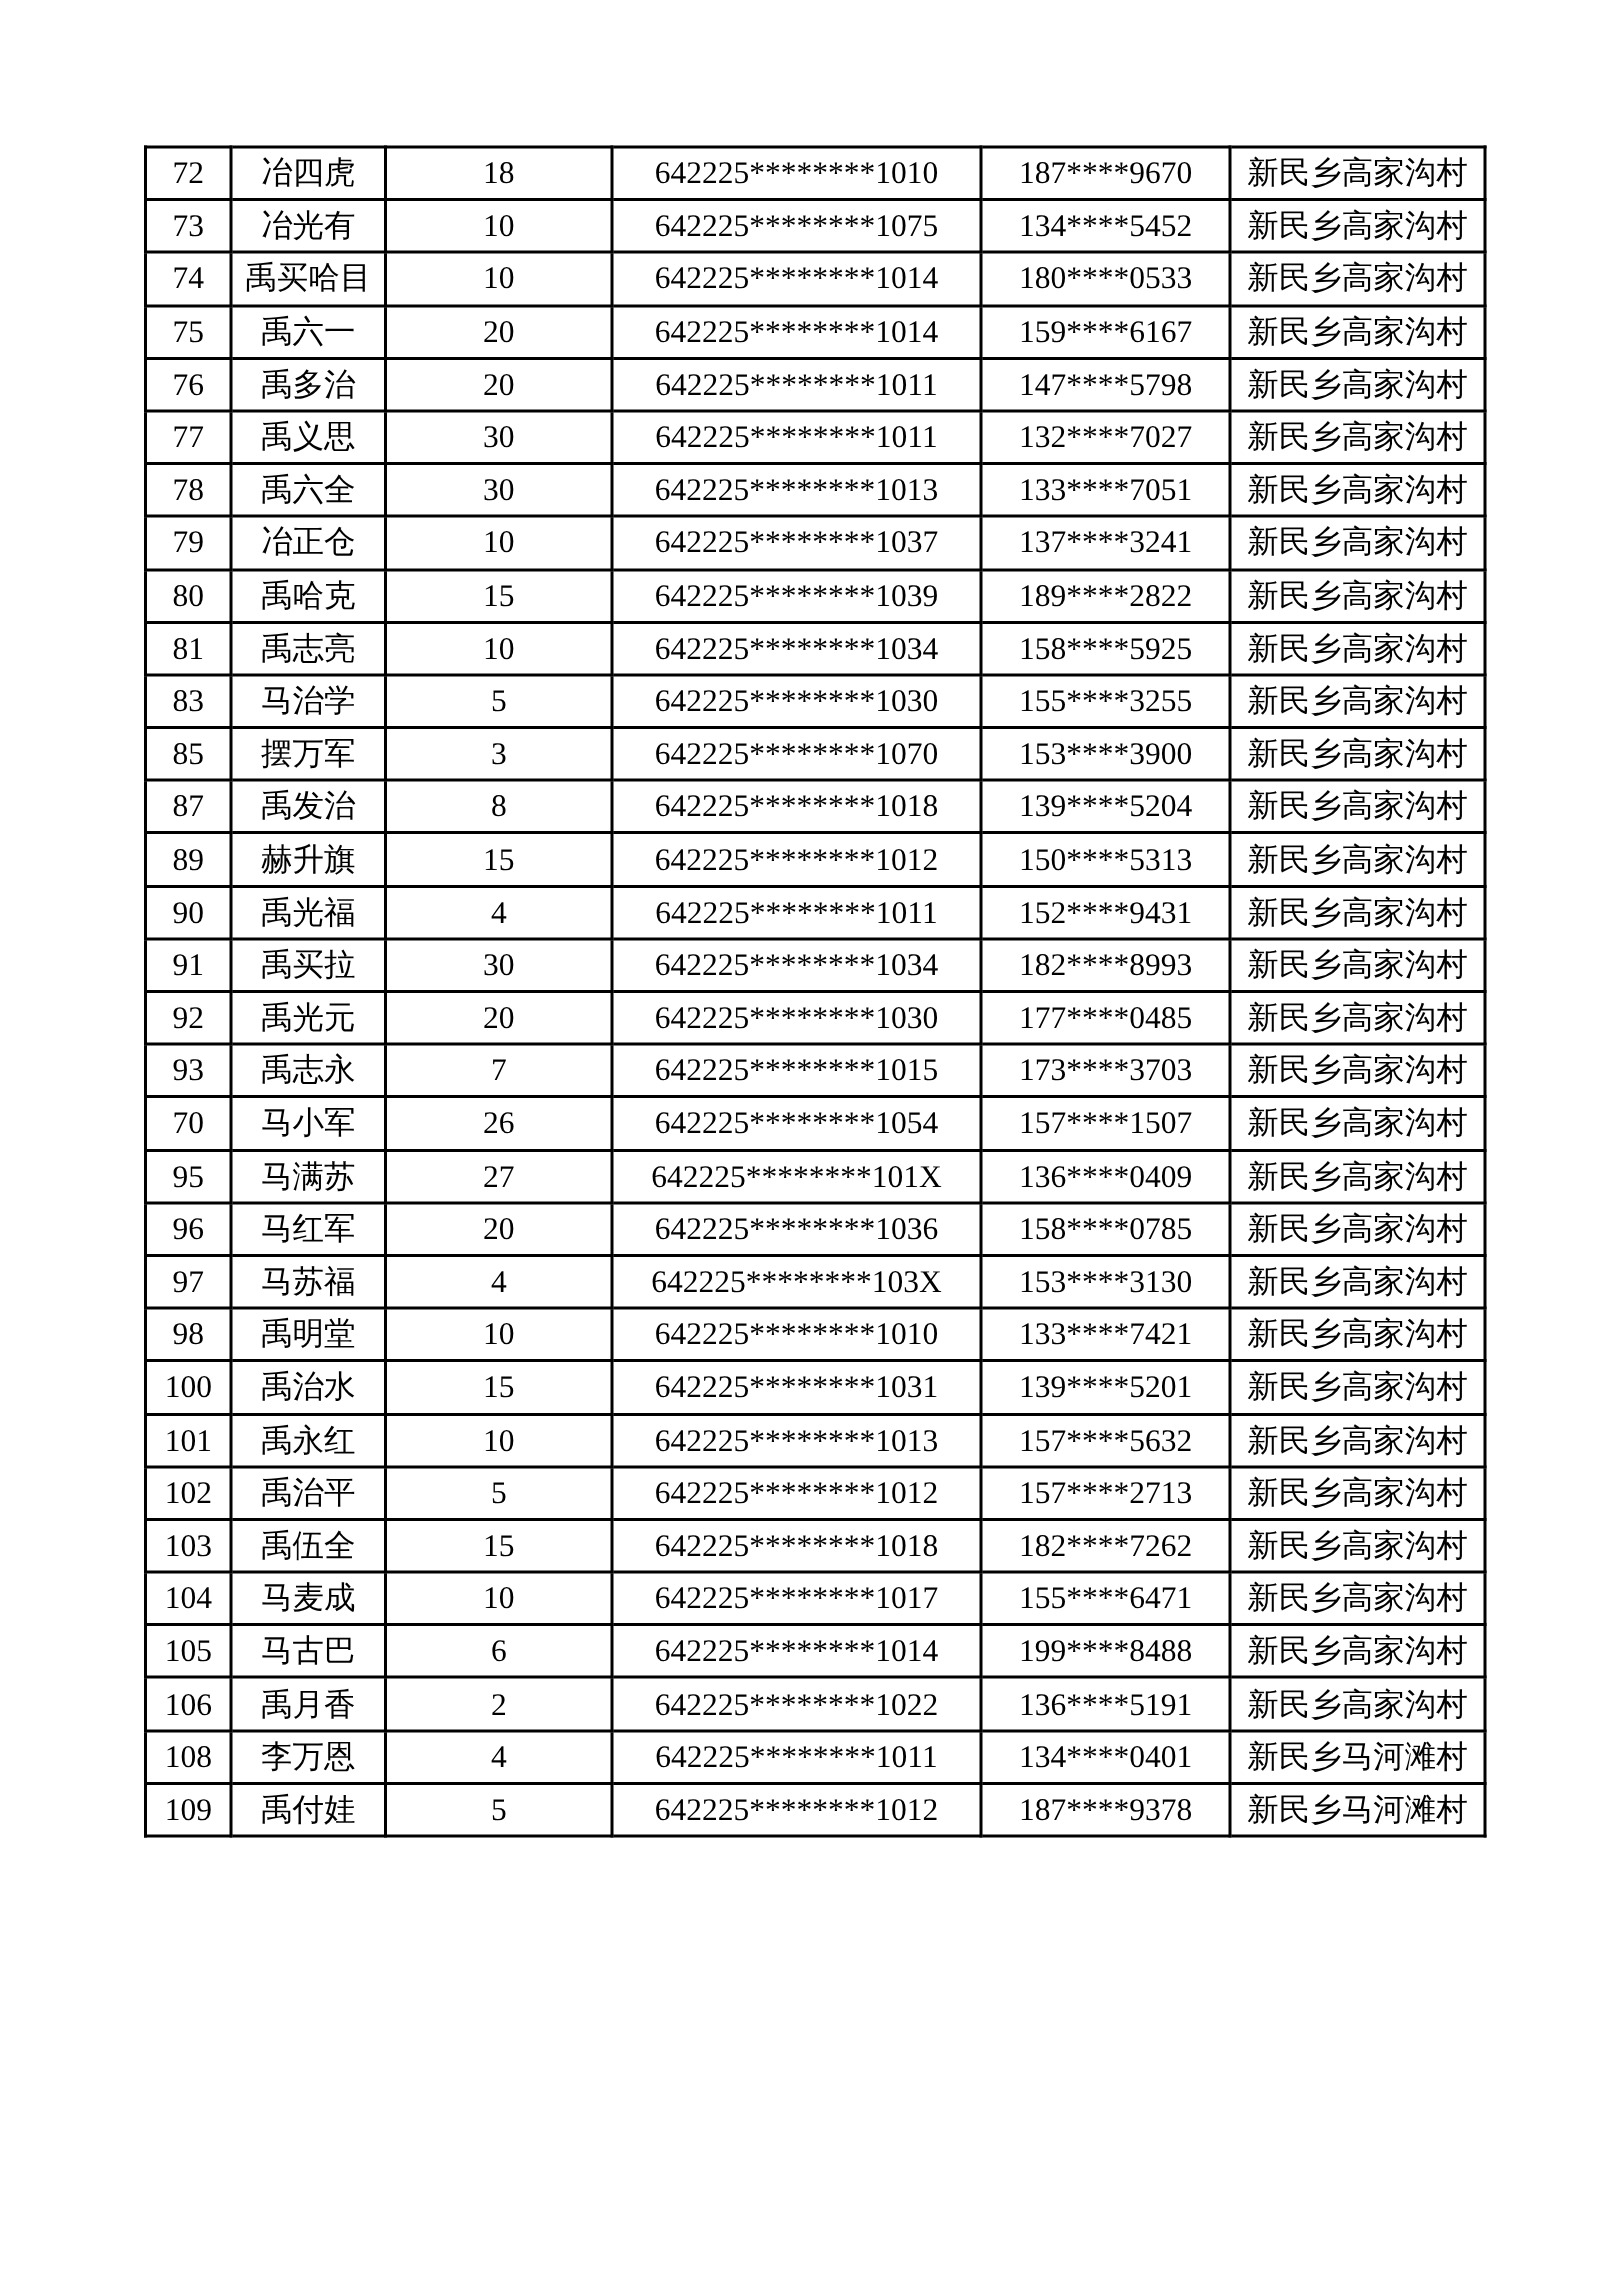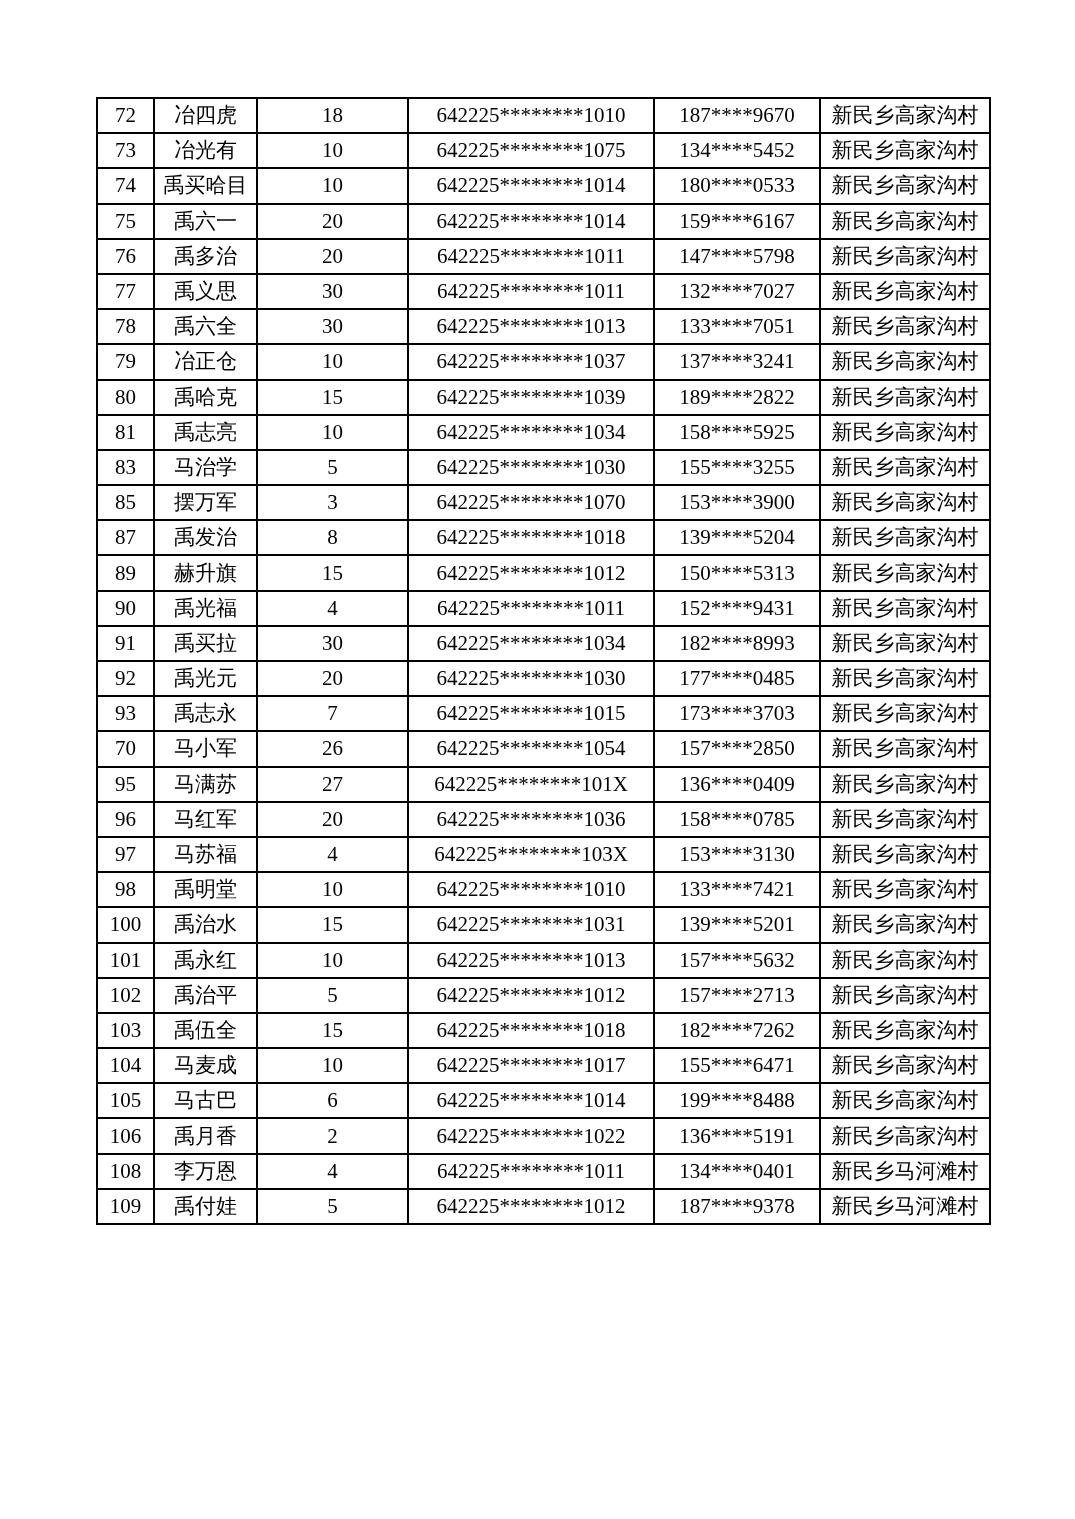--- a/index.html
+++ b/index.html
@@ -208,21 +208,21 @@
           <td>7</td>
           <td>642225********1015</td>
           <td>173****3703</td>
           <td>新民乡高家沟村</td>
         </tr>
         <tr>
           <td>70</td>
           <td>马小军</td>
           <td>26</td>
           <td>642225********1054</td>
-          <td>157****2850</td>
+          <td>157****1507</td>
           <td>新民乡高家沟村</td>
         </tr>
         <tr>
           <td>95</td>
           <td>马满苏</td>
           <td>27</td>
           <td>642225********101X</td>
           <td>136****0409</td>
           <td>新民乡高家沟村</td>
         </tr>

